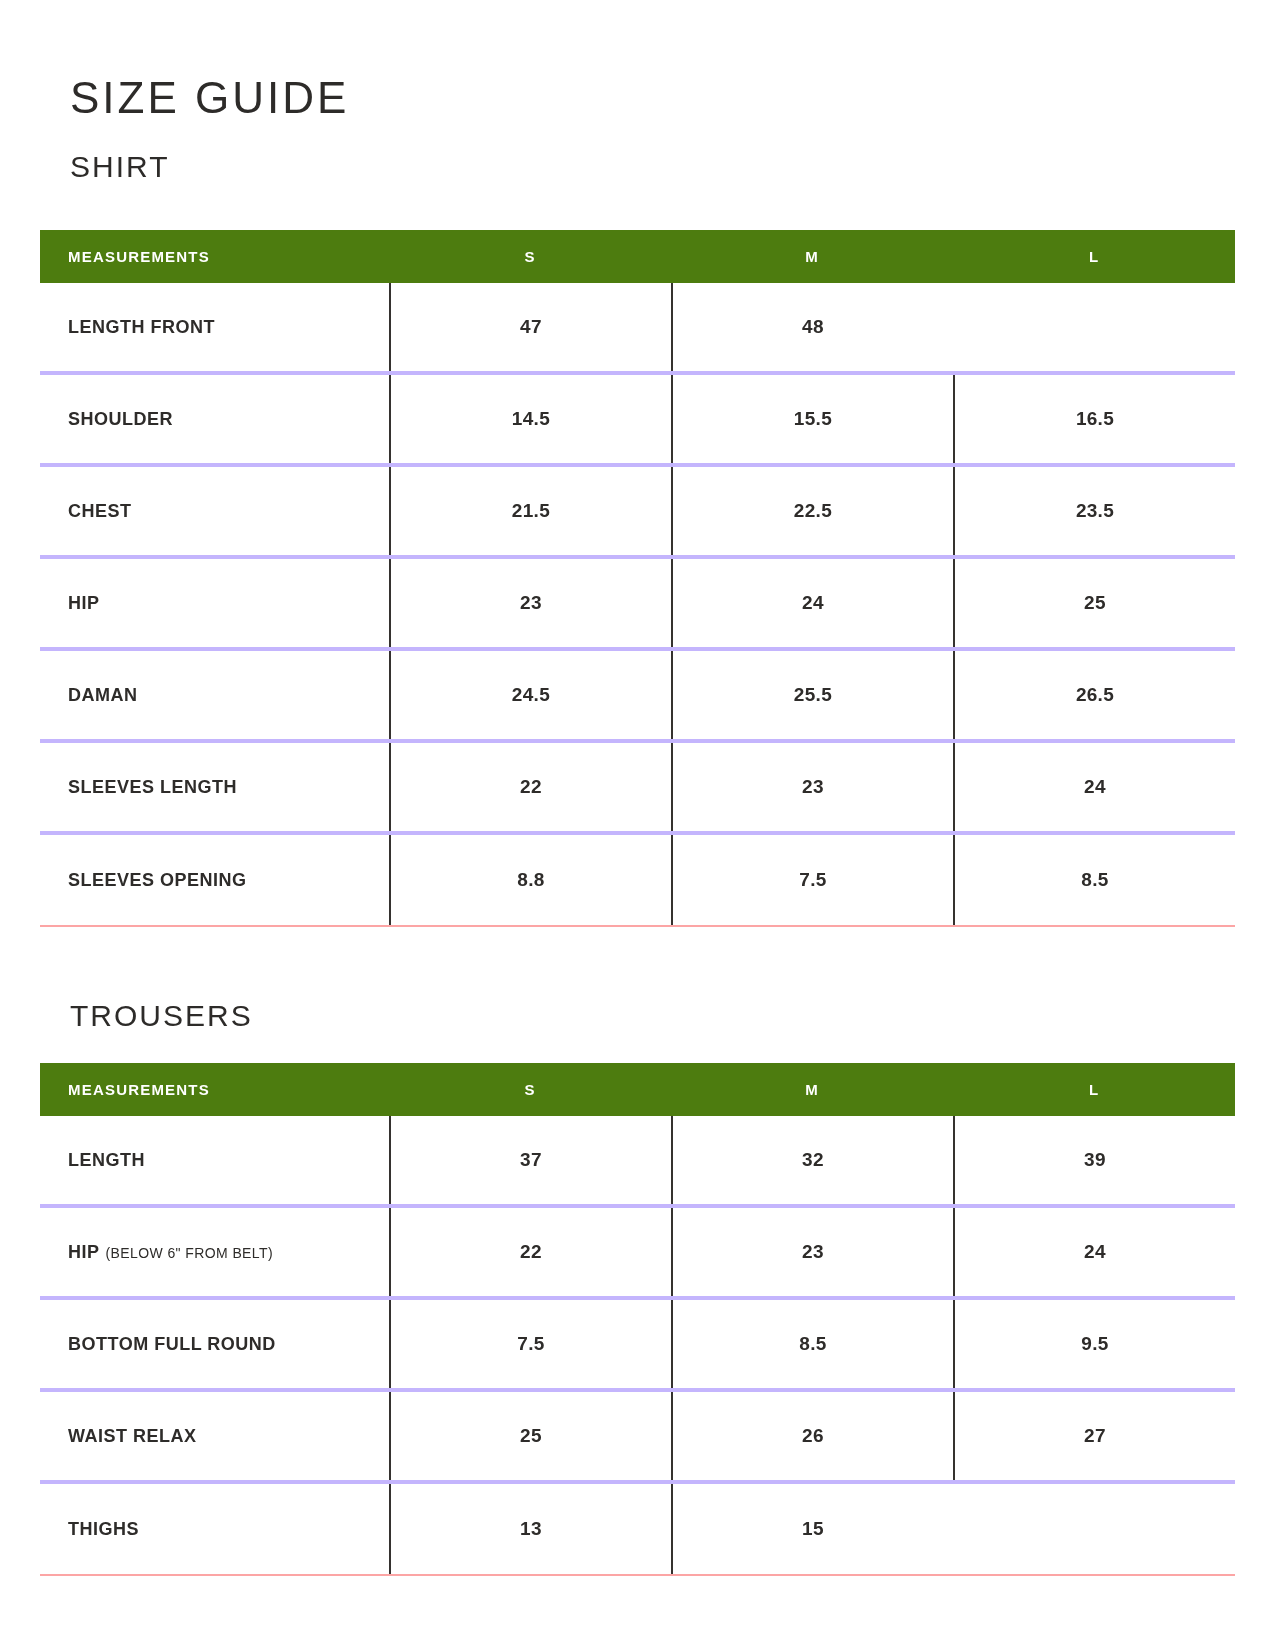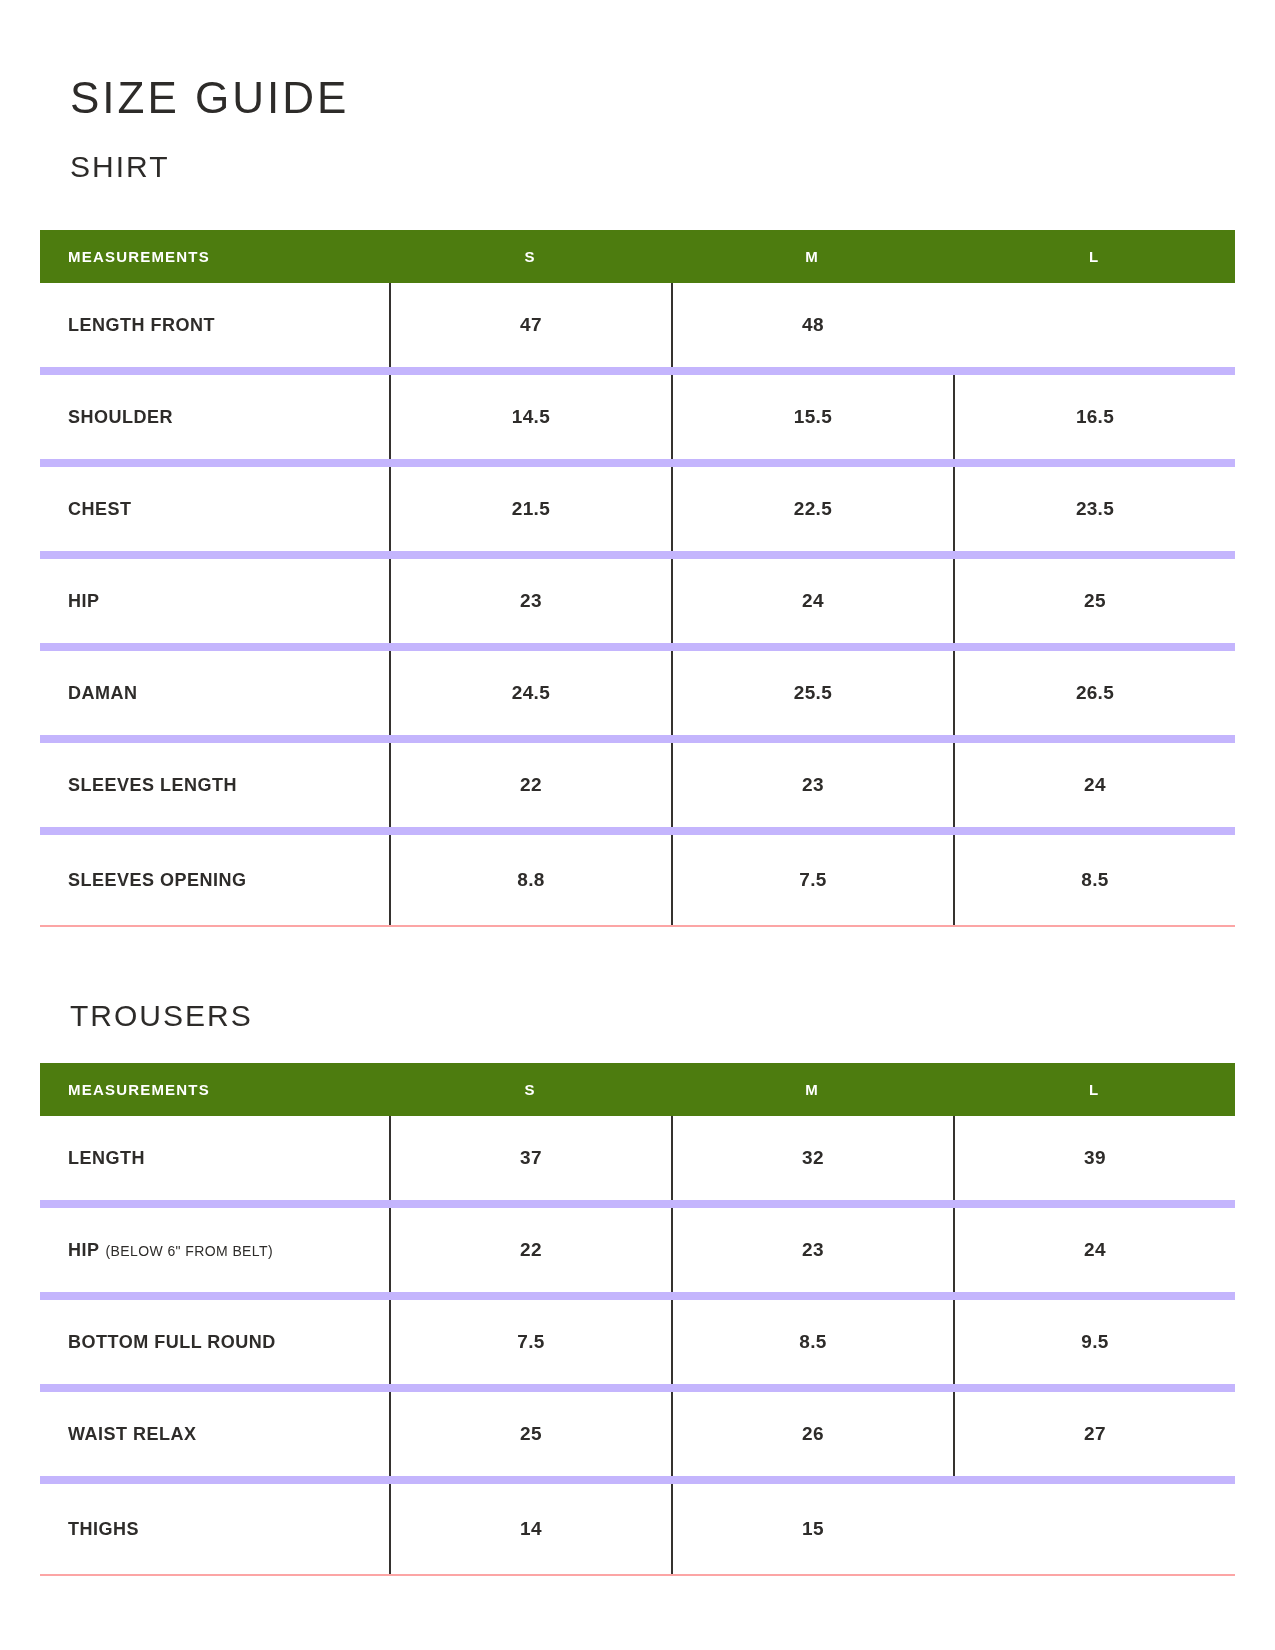--- a/index.html
+++ b/index.html
@@ -58,21 +58,21 @@
     font-size: 15px;
     font-weight: 700;
     letter-spacing: 1px;
   }
 
   .trow {
     display: grid;
     grid-template-columns: 29.2% 23.6% 23.6% 23.6%;
     align-items: center;
     height: 92px;
-    border-bottom: 8px solid #c4b5fd;
+    border-bottom: 4px solid #c4b5fd;
   }
   .trow.last { border-bottom: 2px solid #fca5a5; }
 
   .cell-label {
     padding-left: 28px;
     font-size: 18px;
     font-weight: 700;
     letter-spacing: 0.5px;
     color: #2e2c2a;
   }
@@ -195,18 +195,18 @@
 
     <div class="trow">
       <div class="cell-label">WAIST RELAX</div>
       <div class="cell-value">25</div>
       <div class="cell-value">26</div>
       <div class="cell-value">27</div>
     </div>
 
     <div class="trow last">
       <div class="cell-label">THIGHS</div>
-      <div class="cell-value">14</div>
+      <div class="cell-value">13</div>
       <div class="cell-value">15</div>
     </div>
   </div>
 
 </div>
 
 </body></html>

